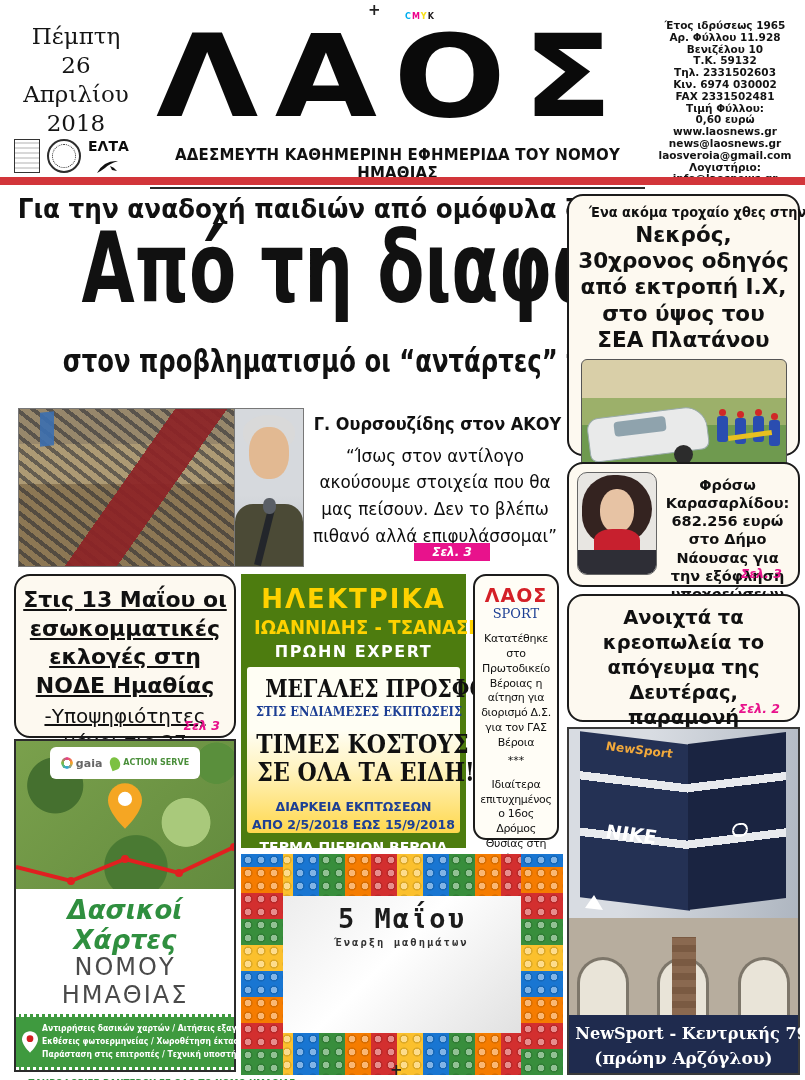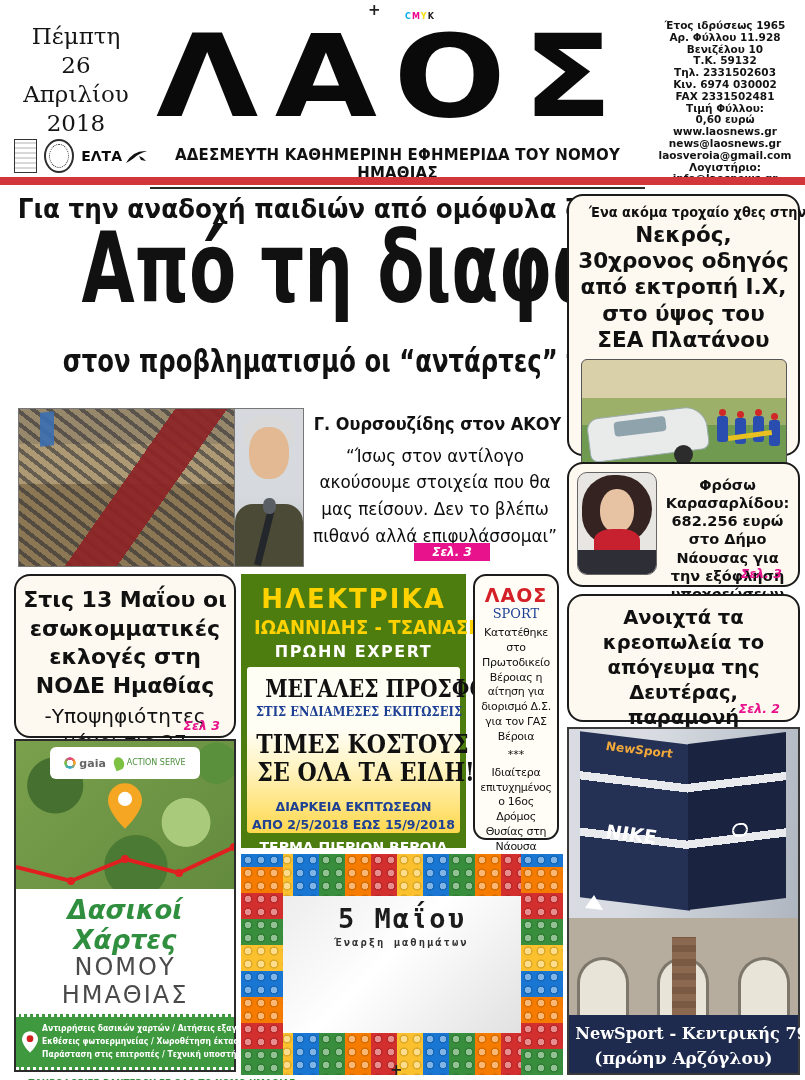--- a/index.html
+++ b/index.html
@@ -20,21 +20,21 @@
               font-size:23px;line-height:29px;text-align:center;color:#151515;}
   .masthead{left:140px;top:10px;width:505px;height:132px;display:flex;align-items:center;justify-content:center;}
   .masthead .logo{font-weight:bold;font-size:112px;letter-spacing:14px;transform:scale(1.18,1.02);color:#0a0a0a;}
   .tagline{left:150px;top:146px;width:495px;font-size:15px;font-weight:bold;text-align:center;
            padding-bottom:5px;border-bottom:2px solid #2a2a2a;letter-spacing:.2px;}
   .issue-info{left:650px;top:20px;width:150px;text-align:center;font-size:10.5px;font-weight:bold;line-height:11.8px;color:#131313;}
   .press-logos{left:14px;top:137px;width:135px;height:38px;display:flex;align-items:center;gap:7px;}
   .stamp{width:24px;height:32px;border:1px solid #333;background:repeating-linear-gradient(0deg,#fff 0 3px,#d8d8d8 3px 5px);}
   .seal{width:30px;height:30px;border:2px solid #2d2d2d;border-radius:50%;position:relative;}
   .seal::after{content:"";position:absolute;inset:3px;border:1px dotted #2d2d2d;border-radius:50%;}
-  .elta{display:flex;align-items:center;gap:3px;font-weight:bold;font-size:14px;color:#0c0c0c;}
+  .elta{display:flex;align-items:center;gap:3px;font-weight:bold;font-size:14px;color:#0c0c0c;flex-direction:column;}
   .red-bar{left:0;top:177px;width:805px;height:8px;}
 
   
   .kicker{left:0;top:194px;width:565px;font-size:26px;font-weight:bold;}
   .kicker .ib{transform:scale(.95,1);}
   .headline{left:0;top:218px;width:565px;height:118px;font-weight:bold;font-size:86px;}
   .headline .ib{transform:scale(.8,1.14);transform-origin:center;}
   .subhead{left:0;top:344px;width:565px;font-weight:bold;font-size:29px;}
   .subhead .ib{transform:scale(.84,1.12);transform-origin:center;}
 
@@ -87,21 +87,21 @@
   .k-face{position:absolute;left:22px;top:16px;width:34px;height:44px;background:#e7c3a4;border-radius:48%;}
   .k-scarf{position:absolute;left:16px;top:56px;width:46px;height:28px;background:#c7202e;border-radius:40% 40% 20% 20%;}
   .k-body{position:absolute;left:0;bottom:0;width:100%;height:24px;background:#2e2e36;}
   .karas-text{flex:1;font-size:14.5px;font-weight:bold;line-height:1.25;text-align:center;padding-top:4px;}
   .karas-ref{position:absolute;right:16px;bottom:4px;}
 
   .butchers-box{left:567px;top:594px;width:233px;height:128px;padding:10px 8px 2px;font-size:19.5px;font-weight:bold;line-height:1.28;}
   .butchers-ref{position:absolute;right:18px;bottom:3px;}
 
   
-  .node-box{left:14px;top:574px;width:222px;height:164px;padding:10px 6px 2px;}
+  .node-box{left:14px;top:574px;width:222px;height:164px;padding:10px 6px 2px;text-decoration:underline;}
   .node-head{font-size:22px;font-weight:bold;line-height:1.3;}
   .node-sub{font-size:20px;line-height:1.3;margin-top:3px;}
   .node-ref{position:absolute;right:14px;bottom:3px;}
 
   
   .electrika{left:241px;top:574px;width:225px;height:274px;background:#4d7c0f;box-sizing:border-box;padding:6px;display:flex;flex-direction:column;}
   .el-top{color:#ffd200;text-align:center;padding-top:4px;}
   .el-title{font-size:26px;font-weight:bold;letter-spacing:2px;}
   .el-names{font-size:19px;font-weight:bold;margin-top:2px;}
   .el-names .ib{transform:scale(.95,1);}
@@ -117,39 +117,39 @@
   .el-dur{font-size:12.5px;font-weight:bold;color:#1d3f94;margin-top:12px;line-height:1.4;font-family:"DejaVu Sans",sans-serif;}
   .el-bot{color:#fff;text-align:center;padding:6px 0 2px;}
   .el-addr{font-size:14px;font-weight:bold;}
   .el-phones{font-size:12px;font-weight:bold;margin-top:2px;}
   .el-email{font-size:11px;font-weight:bold;color:#ffd200;margin-top:2px;}
 
   
   .sport-box{left:473px;top:574px;width:86px;height:266px;border-radius:13px;padding:8px 4px 2px;text-align:center;background:#fffdf6;}
   .sport-brand{color:#d42027;font-weight:bold;font-size:19px;letter-spacing:1px;}
   .sport-sub{color:#1d3f94;font-weight:normal;font-size:13px;font-family:"DejaVu Serif",serif;}
-  .sport-item{font-size:11px;line-height:1.35;margin-top:5px;letter-spacing:-.3px;}
+  .sport-item{font-size:11px;line-height:1.35;margin-top:11px;letter-spacing:-.3px;}
   .sport-sep{font-size:11px;margin-top:3px;}
   .sport-ref{margin-top:4px;font-size:11.5px;}
 
   
   .forest-ad{left:14px;top:739px;width:222px;height:333px;border:2px solid #2b2b2b;box-sizing:border-box;background:#fff;}
   .f-photo{position:relative;width:100%;height:148px;overflow:hidden;
     background:
       radial-gradient(circle 46px at 18% 30%,#45702f 0 60%,transparent 62%),
       radial-gradient(circle 40px at 78% 55%,#a9c97b 0 60%,transparent 62%),
       radial-gradient(circle 52px at 55% 85%,#4a7a33 0 60%,transparent 62%),
       radial-gradient(circle 34px at 92% 15%,#5a8f3c 0 60%,transparent 62%),
       linear-gradient(135deg,#7aa04c,#638b3e);}
   .f-logos{position:absolute;left:50%;top:6px;transform:translateX(-50%);width:150px;height:32px;background:#fff;border-radius:6px;
            display:flex;align-items:center;justify-content:center;gap:8px;}
   .f-gaia{font-size:11px;font-weight:bold;color:#666;display:flex;align-items:center;gap:3px;}
   .g-ring{width:12px;height:12px;border-radius:50%;background:conic-gradient(#e43b8c,#f7a823,#2aa7de,#7cc142,#e43b8c);
           -webkit-mask:radial-gradient(circle,transparent 3px,#000 3.5px);mask:radial-gradient(circle,transparent 3px,#000 3.5px);}
-  .f-aserve{font-size:8px;font-weight:normal;color:#4a8f3a;line-height:1.1;display:flex;align-items:center;gap:3px;text-align:left;}
+  .f-aserve{font-size:8px;font-weight:bold;color:#4a8f3a;line-height:1.1;display:flex;align-items:center;gap:3px;text-align:left;}
   .leaf{width:10px;height:13px;background:#7cc142;border-radius:50% 50% 50% 0;transform:rotate(-20deg);}
   .f-pin{position:absolute;left:50%;top:42px;transform:translateX(-50%);}
   .f-line{position:absolute;left:0;bottom:0;width:100%;height:60px;}
   .f-title1{font-size:26px;font-weight:bold;font-style:italic;color:#2f8f3f;text-align:center;margin-top:6px;}
   .f-title2{font-size:24px;color:#4a4a4a;text-align:center;letter-spacing:2px;margin-top:-2px;}
   .f-band{position:relative;margin-top:5px;background:#3f9a3f;border-top:3px dotted #fff;border-bottom:3px dotted #fff;
           padding:5px 4px 5px 26px;color:#fff;}
   .f-service{font-size:8.5px;font-weight:bold;line-height:1.55;white-space:nowrap;}
   .f-service .ib{transform:scale(.9,1);transform-origin:left center;}
   .f-bandpin{position:absolute;left:6px;top:50%;transform:translateY(-50%);}

